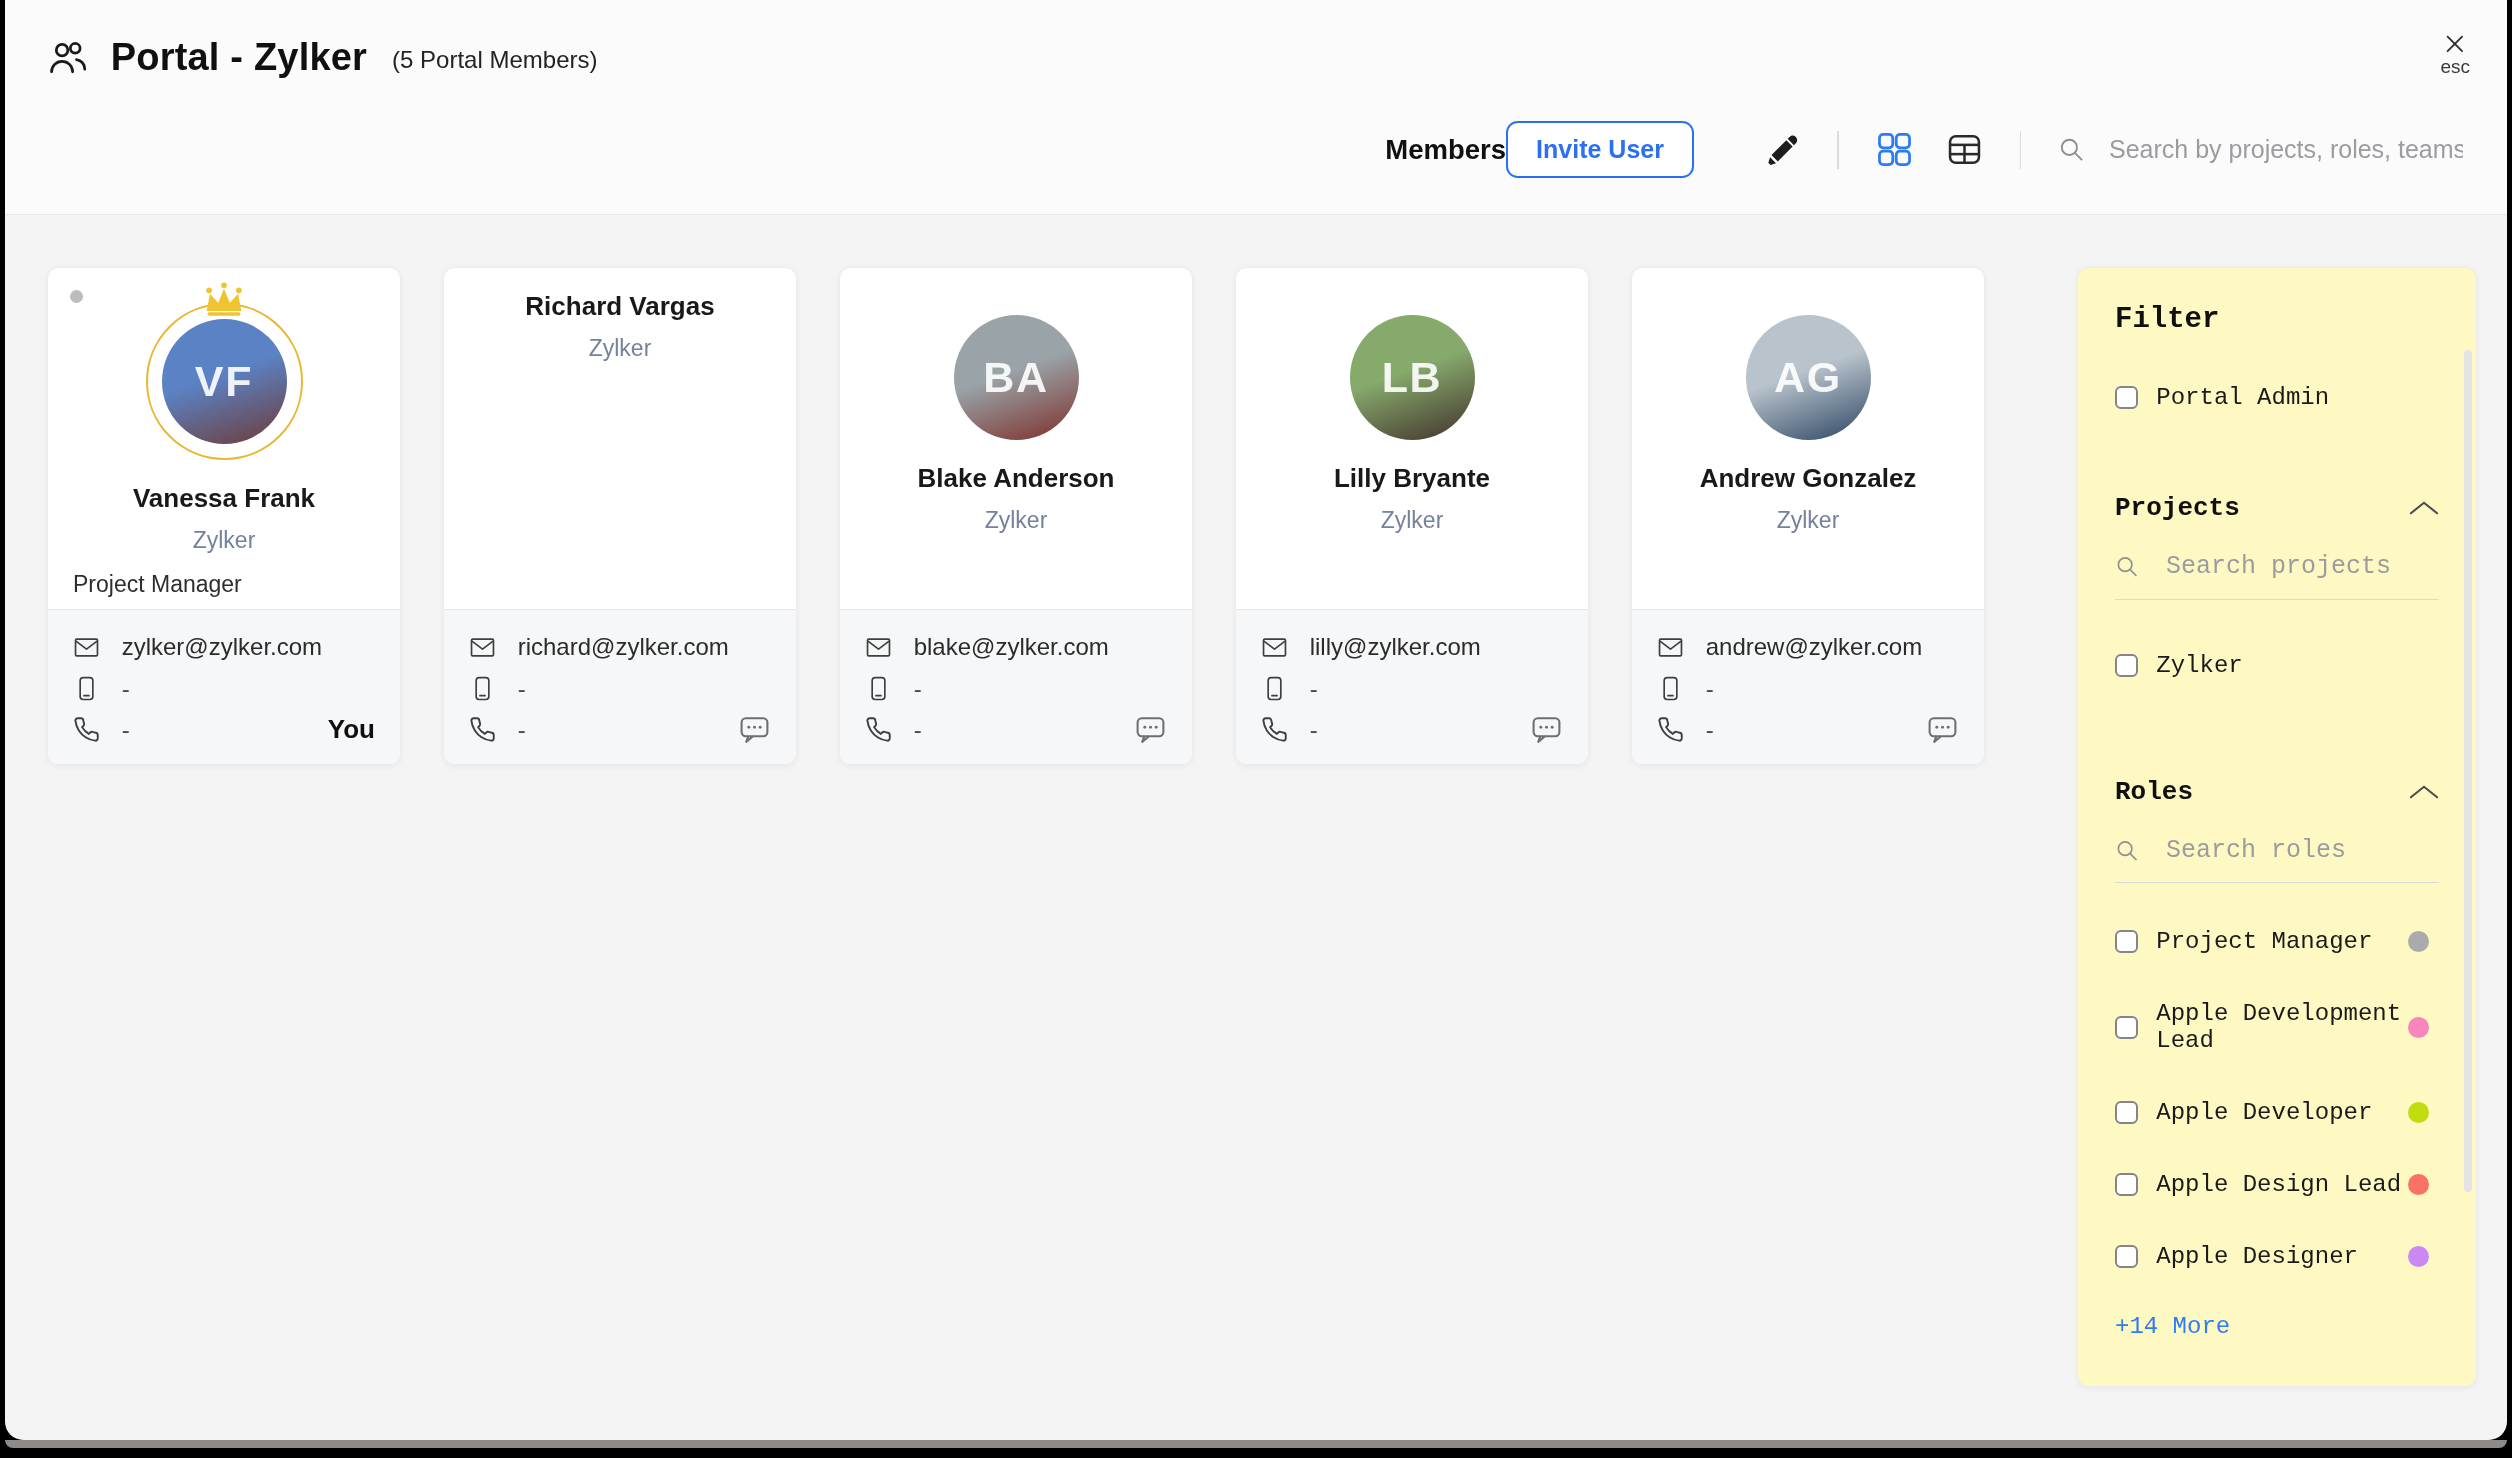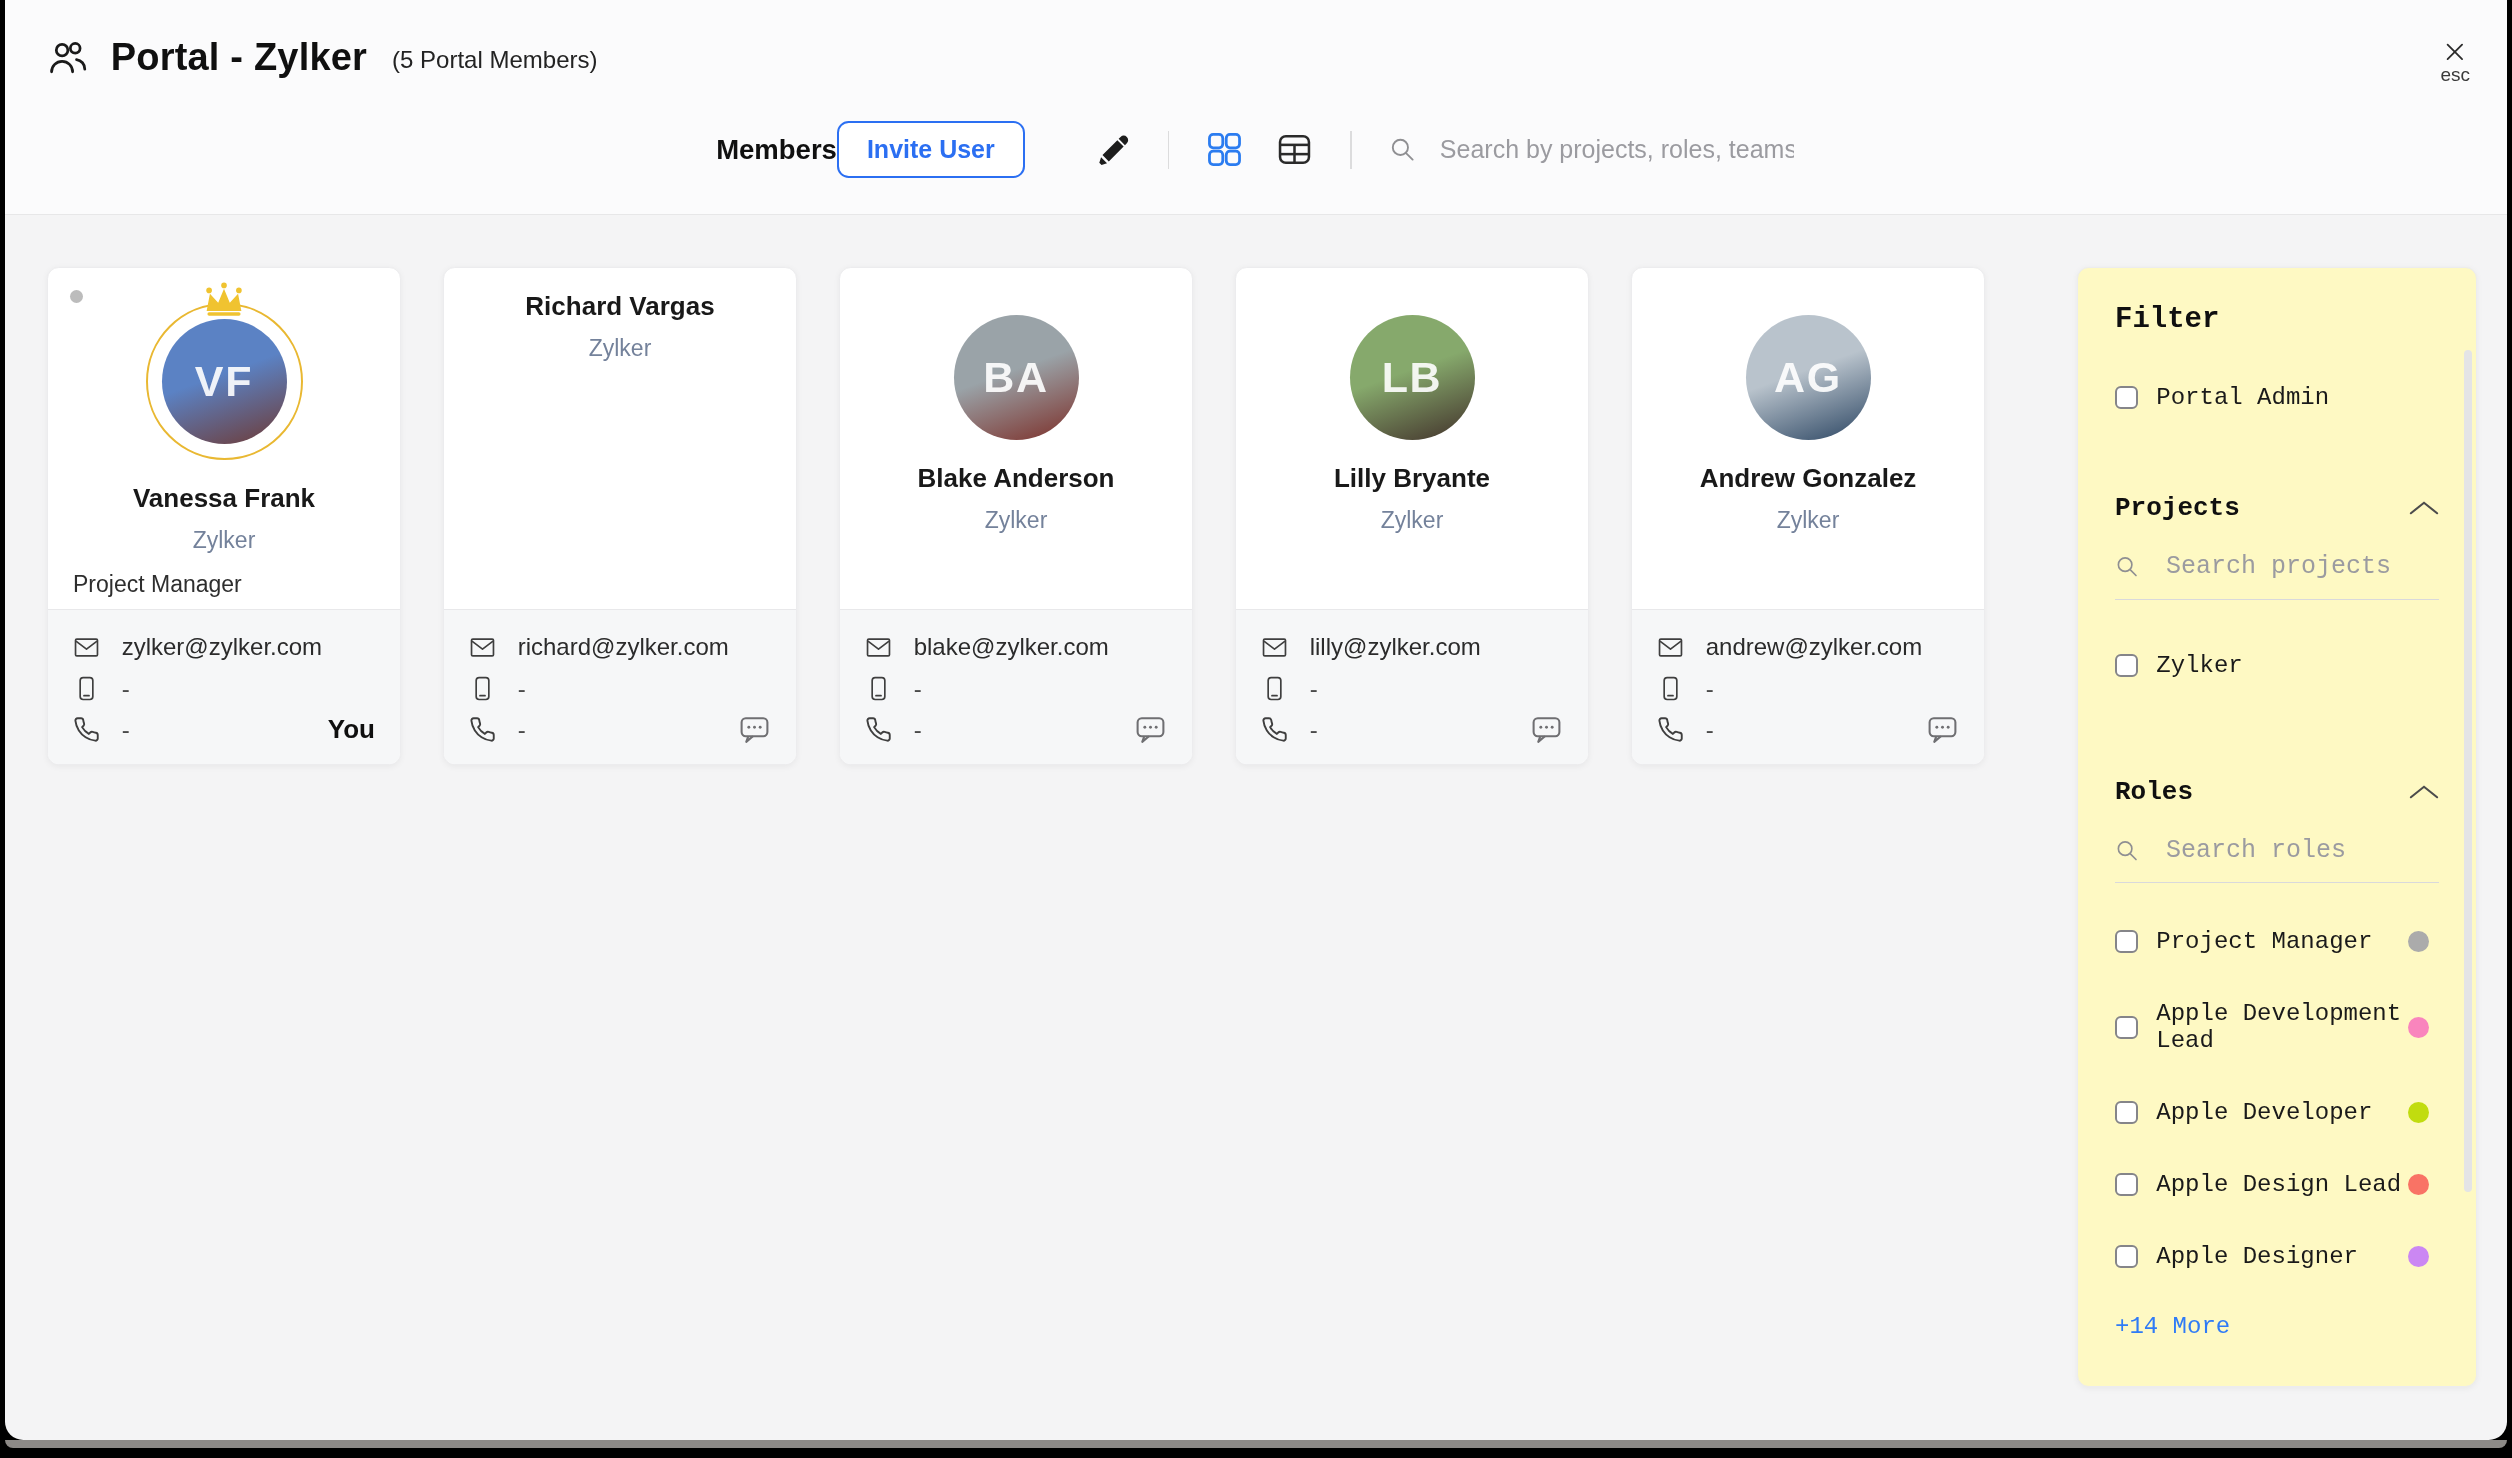--- a/index.html
+++ b/index.html
@@ -9,24 +9,24 @@
     border-radius:0 0 18.3px 18.3px;overflow:hidden;}
   .base-strip{position:absolute;top:1440px;left:5px;width:2502px;height:7.5px;background:#8d8a87;
     border-radius:0 0 8.3px 8.3px;}
 
   
   .header{background:#fbfbfc;border-bottom:0.8px solid #e7e7e8;height:215px;padding:30px 42px 0 42px;position:relative;}
   .header-row1{display:flex;align-items:center;gap:21.7px;height:55px;}
   .people-icon{width:42px;height:42px;color:#1a1a1a;}
   .page-title{font-size:38px;font-weight:700;color:#101010;letter-spacing:0.2px;}
   .member-count{font-size:24px;color:#232323;margin-left:3.3px;margin-top:5px;}
-  .esc-box{position:absolute;top:41px;right:37px;display:flex;flex-direction:column;align-items:center;gap:1.7px;cursor:pointer;}
+  .esc-box{position:absolute;top:33px;right:37px;display:flex;flex-direction:column;align-items:center;gap:1.7px;cursor:pointer;}
   .esc-x{width:21.7px;height:21.7px;color:#2b2b2b;}
   .esc-label{font-size:19px;color:#3a3a3a;}
-  .header-row2{display:flex;align-items:center;justify-content:center;margin-top:37px;height:55px;}
+  .header-row2{display:flex;align-items:center;justify-content:flex-end;margin-top:37px;height:55px;}
   .members-title{font-size:27.5px;font-weight:700;color:#101010;}
   .toolbar-right{display:flex;align-items:center;}
   .invite-btn{border:2.5px solid #2b6ff2;color:#2b6ff2;background:#fff;border-radius:11.7px;
     font-size:25px;font-weight:700;padding:11.7px 28px;cursor:pointer;font-family:inherit;}
   .pencil-btn{margin-left:68px;width:38px;height:38px;color:#1d1d1d;cursor:pointer;display:flex;align-items:center;}
   .tb-divider{width:1.7px;height:38px;background:#dcdcdd;margin:0 37px;}
   .view-btn{width:37px;height:37px;cursor:pointer;}
   .view-btn + .view-btn{margin-left:33px;}
   .grid-ic{color:#2b7cf0;}
   .table-ic{color:#2a2a2a;}

